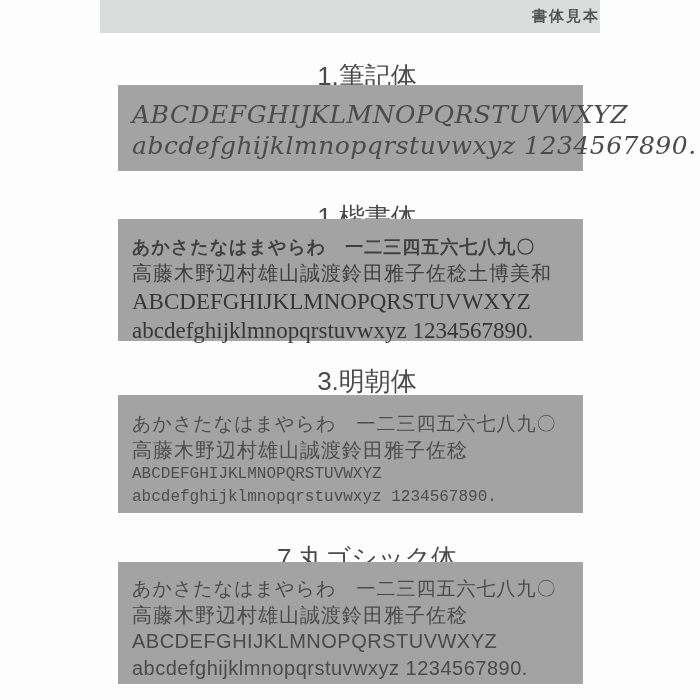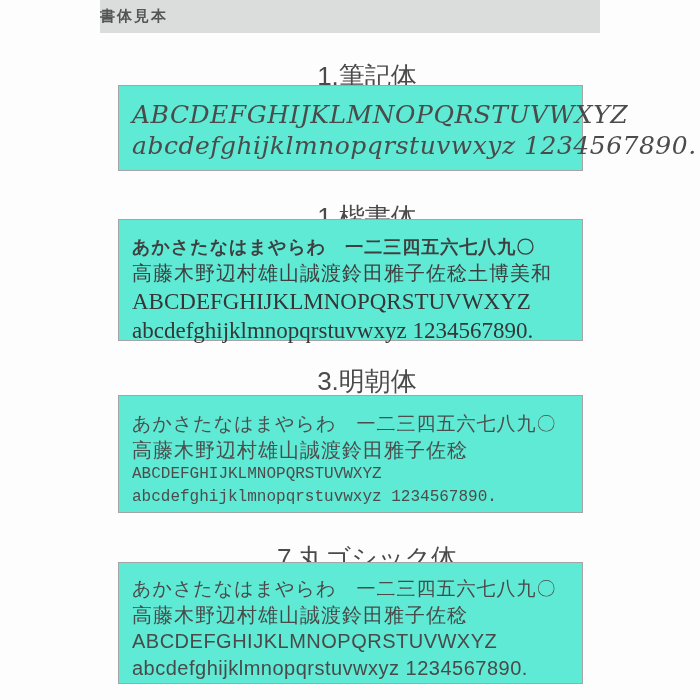--- a/index.html
+++ b/index.html
@@ -7,21 +7,21 @@
     width:700px;height:700px;
     background:#fdfdfd;
     position:relative;
     font-family:"Liberation Sans", sans-serif;
     overflow:hidden;
   }
   .titlebar{
     position:absolute;left:100px;top:0;
     width:500px;height:33px;
     background:#dbdcdc;
-    display:flex;align-items:center;justify-content:flex-start;
+    display:flex;align-items:center;justify-content:flex-end;
   }
   .titlebar span{
     font-size:15px;font-weight:bold;color:#555555;
     letter-spacing:2px;
     font-family:"Liberation Sans", sans-serif;
   }
   .sec-title{
     position:absolute;left:0;width:700px;margin:17px;
     text-align:center;
     font-size:26px;font-weight:normal;color:#4a4a4a;
@@ -29,21 +29,21 @@
     line-height:30px;
   }
   .t1{top:44px}
   .t2{top:185px}
   .t3{top:349px}
   .t4{top:526px}
   .sample-box{
     position:absolute;left:118px;width:465px;
     box-sizing:border-box;
     border:1px solid #a5a5a5;
-    background:#5eead4;
+    background:#a3a3a3;
     padding:14px 8px 0 13px;
     text-align:left;
   }
   .b1{top:85px;height:86px;padding-top:13px;}
   .b2{top:219px;height:122px;}
   .b3{top:395px;height:118px;}
   .b4{top:562px;height:122px;padding-top:12px;}
   .line{white-space:nowrap;}
   
   .b1 .line{

